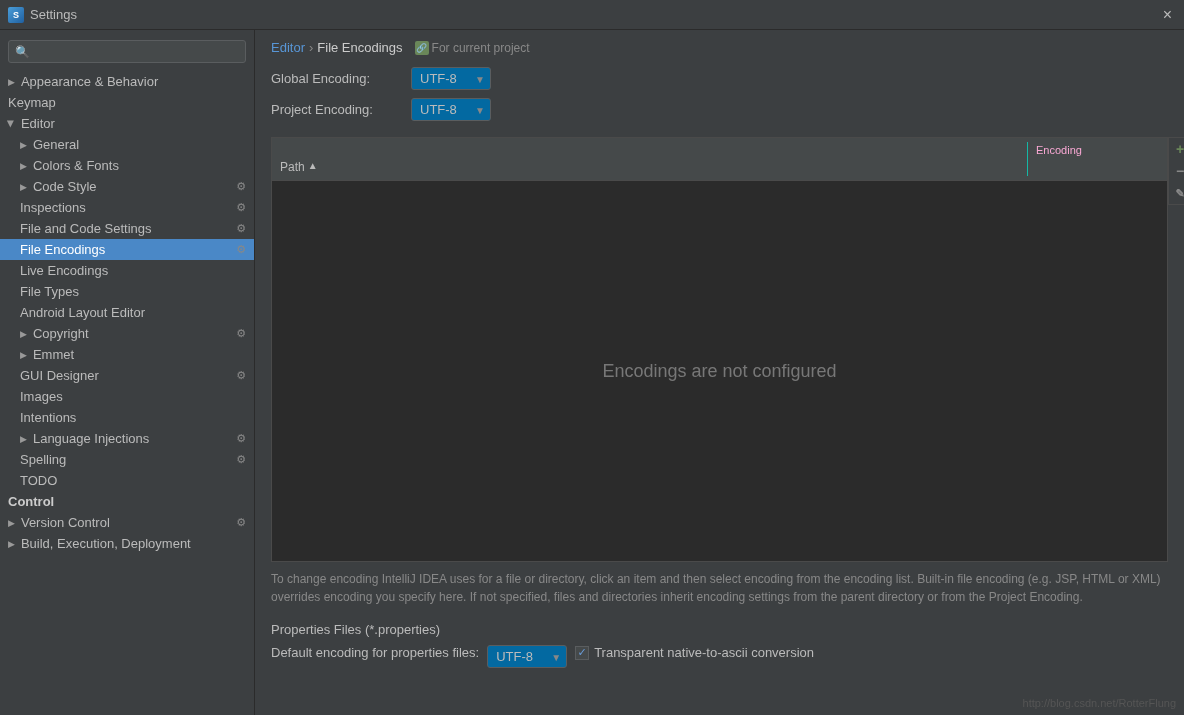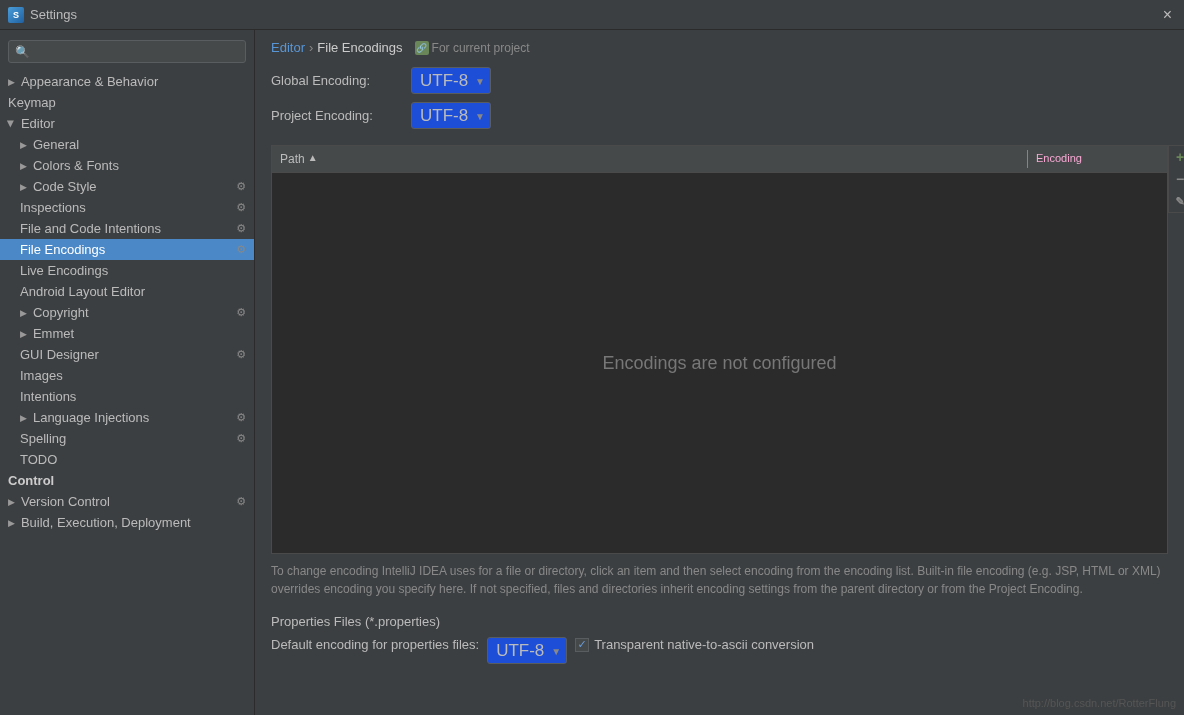--- a/index.html
+++ b/index.html
@@ -175,26 +175,26 @@
       align-items: center;
       margin-bottom: 8px;
       gap: 0;
     }
     .form-label {
       color: #bbb;
       font-size: 13px;
       min-width: 140px;
     }
     .dropdown {
-      background: #1d4ed8;
+      background: #0369a1;
       border: 1px solid #5a5d5f;
       border-radius: 3px;
       padding: 3px 20px 3px 8px;
       color: #bbb;
-      font-size: 17px;
+      font-size: 13px;
       cursor: pointer;
       appearance: none;
       position: relative;
       min-width: 80px;
     }
     .dropdown-wrapper {
       position: relative;
       display: inline-block;
     }
     .dropdown-arrow {
@@ -220,20 +220,21 @@
       border-bottom: 1px solid #4a4a4a;
       padding: 4px 0;
     }
     .table-col-path {
       flex: 1;
       padding: 2px 8px;
       color: #bbb;
       font-size: 12px;
       display: flex;
       gap: 3px;
+      margin-top: 16px;
     }
     .table-col-encoding {
       width: 140px;
       padding: 2px 8px;
       color: #f9a8d4;
       font-size: 11px;
       border-left: 1px solid #14b8a6;
     }
     .table-body {
       height: 380px;
@@ -370,29 +371,32 @@
     <div class="sidebar-item level2">
       <span class="arrow">▶</span>
       <span>Code Style</span>
       <span class="settings-icon">⚙</span>
     </div>
     <div class="sidebar-item level2">
       <span>Inspections</span>
       <span class="settings-icon">⚙</span>
     </div>
     <div class="sidebar-item level2">
-      <span>File and Code Intentions</span>
+      <span>File and Code Settings</span>
       <span class="settings-icon">⚙</span>
     </div>
     <div class="sidebar-item level2 active">
       <span>File Encodings</span>
       <span class="settings-icon">⚙</span>
     </div>
     <div class="sidebar-item level2">
       <span>Live Encodings</span>
+    </div>
+    <div class="sidebar-item level2">
+      <span>File Types</span>
     </div>
     <div class="sidebar-item level2">
       <span>Android Layout Editor</span>
     </div>
     <div class="sidebar-item level2">
       <span class="arrow">▶</span>
       <span>Copyright</span>
       <span class="settings-icon">⚙</span>
     </div>
     <div class="sidebar-item level2">

